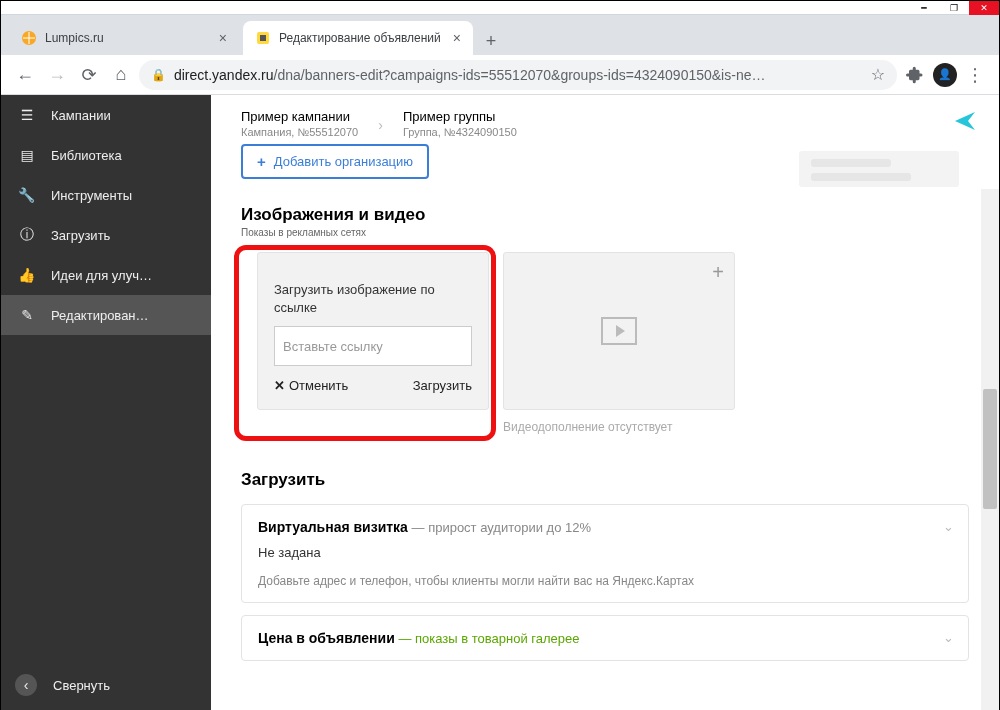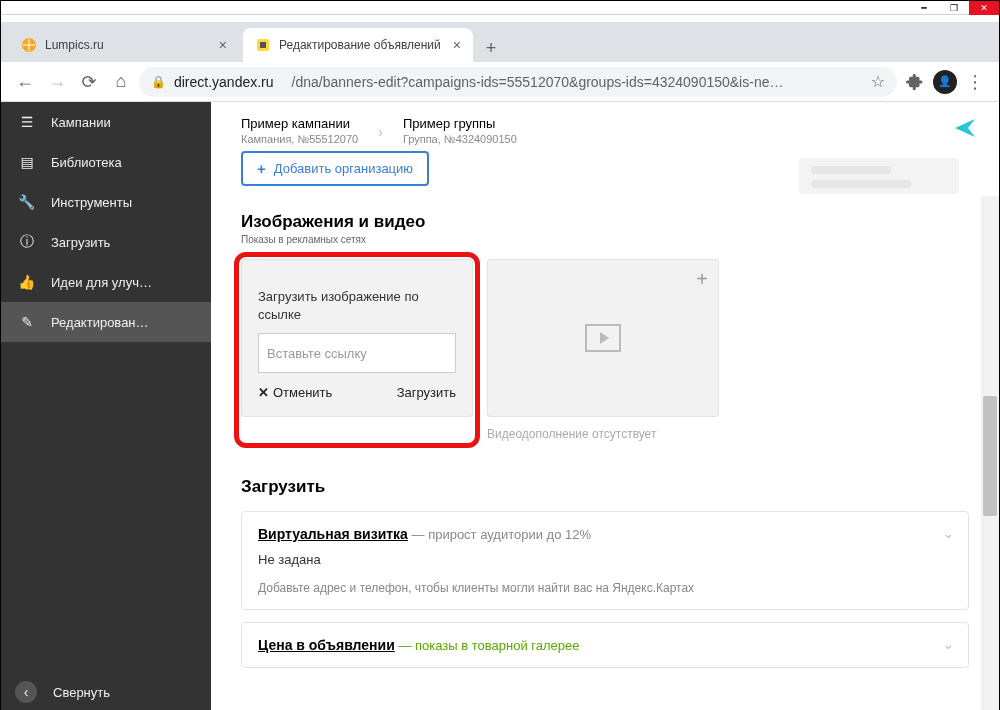--- a/index.html
+++ b/index.html
@@ -4,34 +4,34 @@
 <style>
 * { box-sizing: border-box; margin: 0; padding: 0; }
 body { font-family: Arial, sans-serif; font-size: 13px; background: #fff; width: 1000px; height: 710px; overflow: hidden; position: relative; }
 
 .outer { border: 1px solid #000; width: 1000px; height: 710px; position: relative; }
 
 .win-title { height: 14px; background: #fff; border-bottom: 1px solid #cfd8dc; display: flex; justify-content: flex-end; }
 .win-btn { width: 30px; height: 14px; display: flex; align-items: center; justify-content: center; font-size: 9px; }
 .win-close { background: #e81123; color: #fff; }
 
-.tabs-row { height: 40px; background: #dee1e6; display: flex; align-items: flex-end; padding: 0 8px; margin-top: 7px; }
+.tabs-row { height: 40px; background: #dee1e6; display: flex; align-items: flex-end; padding: 0 8px; }
 .tab { height: 34px; background: #dee1e6; border-radius: 8px 8px 0 0; display: flex; align-items: center; padding: 0 12px; margin-right: 4px; width: 230px; position: relative; }
 .tab.active { background: #fff; }
 .tab-favicon { width: 16px; height: 16px; margin-right: 8px; display: flex; align-items: center; justify-content: center; }
 .tab-title { flex: 1; font-size: 12px; color: #3c4043; overflow: hidden; white-space: nowrap; text-overflow: ellipsis; }
 .tab-close { font-size: 14px; color: #5f6368; cursor: pointer; margin-left: 6px; }
 .tab-new { width: 28px; height: 28px; display: flex; align-items: center; justify-content: center; font-size: 18px; color: #5f6368; cursor: pointer; }
 
 .addr-row { height: 40px; background: #fff; display: flex; align-items: center; padding: 0 10px; border-bottom: 1px solid #dadce0; gap: 4px; }
 .nav-btn { width: 28px; height: 28px; display: flex; align-items: center; justify-content: center; color: #5f6368; font-size: 18px; cursor: pointer; border-radius: 50%; }
 .addr-bar { flex: 1; height: 30px; background: #f1f3f4; border-radius: 15px; display: flex; align-items: center; padding: 0 12px; gap: 8px; }
 .addr-text { flex: 1; font-size: 14px; color: #202124; overflow: hidden; white-space: nowrap; text-overflow: ellipsis; }
 .addr-domain { color: #202124; }
-.addr-path { color: #5f6368; margin-left: 18px; }
+.addr-path { color: #5f6368; }
 .star { color: #5f6368; font-size: 16px; }
 .ext-ic { width: 18px; height: 18px; color: #5f6368; }
 .avatar { width: 24px; height: 24px; border-radius: 50%; background: #222; display: flex; align-items: center; justify-content: center; color: #eee; font-size: 11px; }
 .menu-dots { font-size: 18px; color: #5f6368; }
 
 .app { display: flex; height: 615px; position: relative; }
 .sidebar { width: 210px; background: #333; color: #fff; display: flex; flex-direction: column; }
 .side-item { display: flex; align-items: center; height: 40px; padding: 0 18px; gap: 16px; font-size: 13px; color: #eee; cursor: pointer; }
 .side-item.active { background: #555; }
 .side-ic { width: 16px; height: 16px; display: flex; align-items: center; justify-content: center; font-size: 14px; }
@@ -52,40 +52,40 @@
 .btn-plus { font-size: 15px; font-weight: bold; }
 .preview-ghost { position: absolute; right: 40px; top: 56px; width: 160px; height: 36px; background: #f3f3f3; border-radius: 3px; }
 .preview-ghost::before, .preview-ghost::after { content: ""; position: absolute; left: 12px; right: 12px; height: 8px; background: #e6e6e6; border-radius: 3px; }
 .preview-ghost::before { top: 8px; width: 80px; }
 .preview-ghost::after { top: 22px; width: 100px; }
 
 .sect-title { font-size: 17px; font-weight: bold; margin-bottom: 2px; }
 .sect-sub { font-size: 10px; color: #666; margin-bottom: 14px; }
 
 .media-row { display: flex; gap: 14px; position: relative; }
-.media-card { width: 232px; height: 158px; background: #f2f2f2; border: 1px solid #e3e3e3; border-radius: 3px; padding: 16px 16px 12px; display: flex; flex-direction: column; position: relative; }
+.media-card { width: 232px; height: 158px; background: #f2f2f2; border: 1px solid #e3e3e3; border-radius: 3px; padding: 16px 16px 12px; display: flex; flex-direction: column; position: relative; margin-left: 16px; }
 .highlight { position: absolute; left: -7px; top: -7px; right: -7px; bottom: -7px; border: 5px solid #e11; border-radius: 12px; pointer-events: none; }
 .card-title { font-size: 13px; color: #333; margin-top: 12px; margin-bottom: 10px; line-height: 1.35; }
 .card-input { width: 100%; height: 40px; border: 1px solid #ccc; background: #fff; padding: 0 8px; font-size: 13px; color: #333; }
 .card-input::placeholder { color: #999; }
 .card-actions { display: flex; justify-content: space-between; align-items: center; margin-top: 12px; font-size: 13px; }
 .cancel { display: flex; align-items: center; gap: 4px; cursor: pointer; color: #222; }
 .cancel-x { font-size: 13px; font-weight: bold; }
 .upload { color: #222; cursor: pointer; }
 
 .video-card { width: 232px; height: 158px; background: #f2f2f2; border: 1px solid #e3e3e3; border-radius: 3px; position: relative; display: flex; align-items: center; justify-content: center; cursor: pointer; }
 .video-plus { position: absolute; top: 8px; right: 10px; font-size: 20px; color: #999; }
 .video-play { width: 36px; height: 28px; border: 2px solid #bbb; display: flex; align-items: center; justify-content: center; }
 .video-tri { width: 0; height: 0; border-left: 9px solid #bbb; border-top: 6px solid transparent; border-bottom: 6px solid transparent; margin-left: 2px; }
 .video-note { font-size: 12px; color: #aaa; margin-top: 10px; text-align: left; }
 
 .sect2 { margin-top: 36px; }
 .addon { border: 1px solid #e3e3e3; border-radius: 4px; padding: 14px 16px; margin-bottom: 12px; position: relative; }
 .addon-head { font-size: 14px; }
-.addon-title { font-weight: bold; text-decoration: underline; }
+.addon-title { font-weight: bold; }
 .addon-note { color: #888; font-size: 13px; }
 .addon-note.green { color: #5aa700; }
 .addon-sub { font-size: 13px; color: #333; margin-top: 10px; }
 .addon-help { font-size: 12px; color: #888; margin-top: 14px; }
 .addon-chev { position: absolute; right: 14px; top: 14px; color: #bbb; font-size: 13px; }
 
 .scroll-track { position: absolute; right: 0; top: 94px; width: 18px; bottom: 0; background: #f1f1f1; }
 .scroll-thumb { position: absolute; left: 2px; width: 14px; background: #c1c1c1; border-radius: 2px; top: 200px; height: 120px; }
 </style>
 </head>

